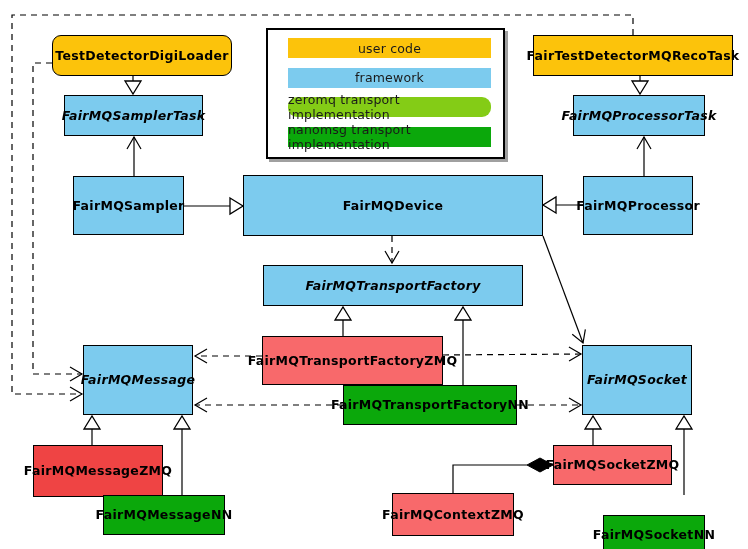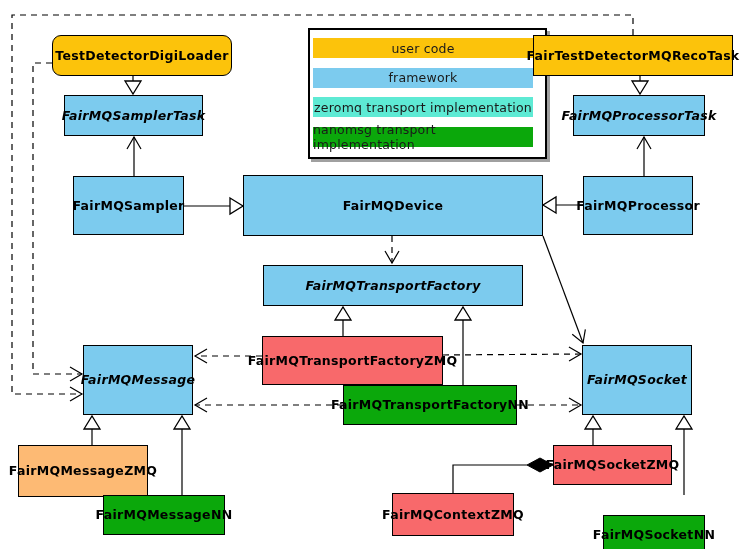--- a/index.html
+++ b/index.html
@@ -14,22 +14,21 @@
     display:flex;align-items:center;justify-content:center;text-align:center;
     font-size:12.5px;font-weight:700;color:#000;letter-spacing:0.3px;
     line-height:1.1;
   }
   .node.abstract{font-style:italic;}
   .legend{
     position:absolute;left:266px;top:28px;width:239px;height:131px;z-index:2;
     box-sizing:border-box;border:2px solid #000;background:#fff;
     box-shadow:3px 3px 0 #a0a0a0;
     display:flex;flex-direction:column;justify-content:space-between;
-    padding:8px 12px 10px 3px;
-    margin-left:42px;
+    padding:8px 12px 10px 20px;
   }
   .legend-bar{
     height:20px;display:flex;align-items:center;justify-content:center;
     font-size:12.5px;font-weight:400;color:#1a1a1a;letter-spacing:0.2px;
   }
 </style>
 </head>
 <body>
 
 <div id="canvas">
@@ -67,21 +66,21 @@
     <polyline points="52,63 33,63 33,374 82,374" fill="none" stroke="#000" stroke-width="1.2" stroke-dasharray="6,5" marker-end="url(#mChev)"></polyline>
     <polyline points="633,35 633,15 12,15 12,394 82,394" fill="none" stroke="#000" stroke-width="1.2" stroke-dasharray="6,5" marker-end="url(#mChev)"></polyline>
 
     <polyline points="453,493 453,465 527,465" fill="none" stroke="#000" stroke-width="1.2"></polyline>
     <polygon points="527,465 540,458 553,465 540,472" fill="#000" stroke="#000"></polygon>
   </svg>
 
   <div class="legend">
     <div class="legend-bar" style="background: rgb(252, 195, 11);">user code</div>
     <div class="legend-bar" style="background: rgb(124, 203, 238);">framework</div>
-    <div class="legend-bar" style="background: #5eead4;">zeromq transport implementation</div>
+    <div class="legend-bar" style="background: #84cc16; border-radius: 9px;">zeromq transport implementation</div>
     <div class="legend-bar" style="background: rgb(11, 168, 11);">nanomsg transport implementation</div>
   </div>
 
   <div class="node" style="left: 52px; top: 35px; width: 180px; height: 41px; background: rgb(252, 195, 11); border-radius: 9px;">TestDetectorDigiLoader</div>
 
   <div class="node" style="left: 533px; top: 35px; width: 200px; height: 41px; background: rgb(252, 195, 11);">FairTestDetectorMQRecoTask</div>
 
   <div class="node abstract" style="left: 64px; top: 95px; width: 139px; height: 41px; background: rgb(124, 203, 238);">FairMQSamplerTask</div>
 
   <div class="node abstract" style="left: 573px; top: 95px; width: 132px; height: 41px; background: rgb(124, 203, 238);">FairMQProcessorTask</div>
@@ -95,21 +94,21 @@
   <div class="node abstract" style="left: 263px; top: 265px; width: 260px; height: 41px; background: rgb(124, 203, 238);">FairMQTransportFactory</div>
 
   <div class="node" style="left: 262px; top: 336px; width: 181px; height: 49px; background: rgb(248, 105, 107);">FairMQTransportFactoryZMQ</div>
 
   <div class="node" style="left: 343px; top: 385px; width: 174px; height: 40px; background: rgb(11, 168, 11);">FairMQTransportFactoryNN</div>
 
   <div class="node abstract" style="left: 83px; top: 345px; width: 110px; height: 70px; background: rgb(124, 203, 238);">FairMQMessage</div>
 
   <div class="node abstract" style="left: 582px; top: 345px; width: 110px; height: 70px; background: rgb(124, 203, 238);">FairMQSocket</div>
 
-  <div class="node" style="left: 18px; top: 445px; width: 130px; height: 52px; background: #fdba74;">FairMQMessageZMQ</div>
+  <div class="node" style="left: 33px; top: 445px; width: 130px; height: 52px; background: #ef4444;">FairMQMessageZMQ</div>
 
   <div class="node" style="left: 103px; top: 495px; width: 122px; height: 40px; background: rgb(11, 168, 11); text-align: right;">FairMQMessageNN</div>
 
   <div class="node" style="left: 553px; top: 445px; width: 119px; height: 40px; background: rgb(248, 105, 107);">FairMQSocketZMQ</div>
 
   <div class="node" style="left: 392px; top: 493px; width: 122px; height: 43px; background: rgb(248, 105, 107);">FairMQContextZMQ</div>
 
   <div class="node" style="left: 603px; top: 495px; width: 102px; height: 40px; background: rgb(11, 168, 11); margin-top: 20px;">FairMQSocketNN</div>
 
 </div>

